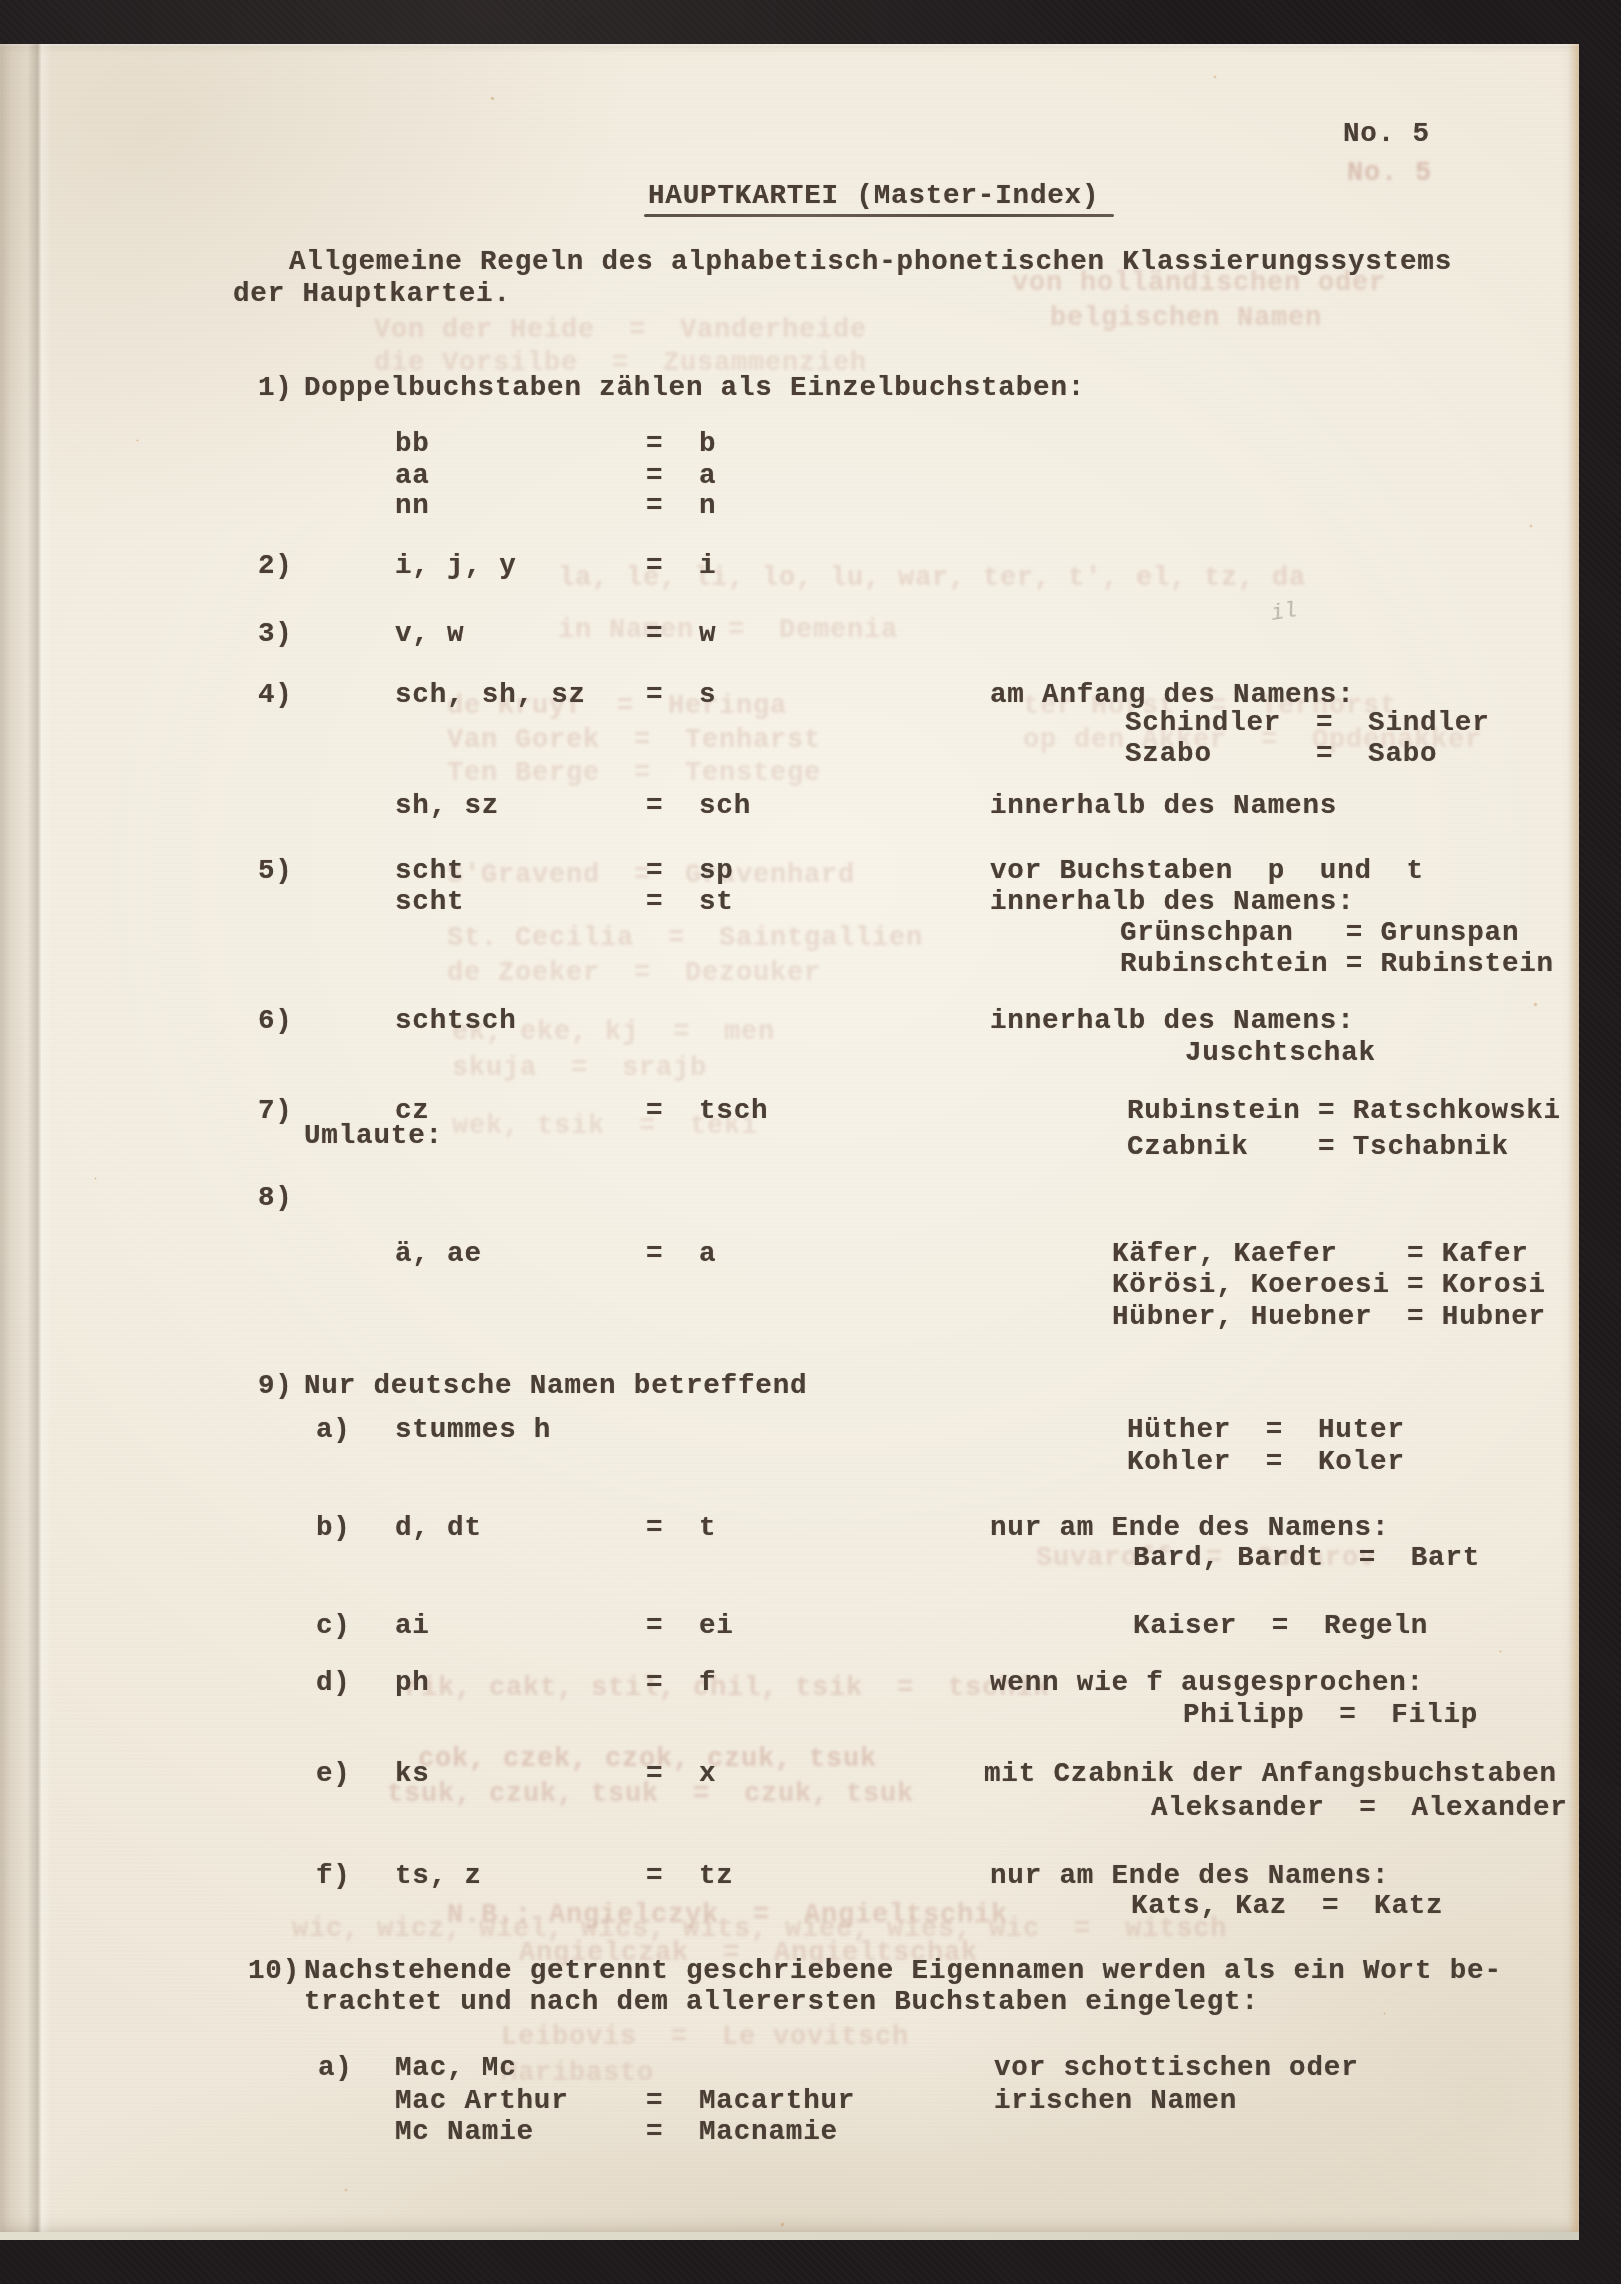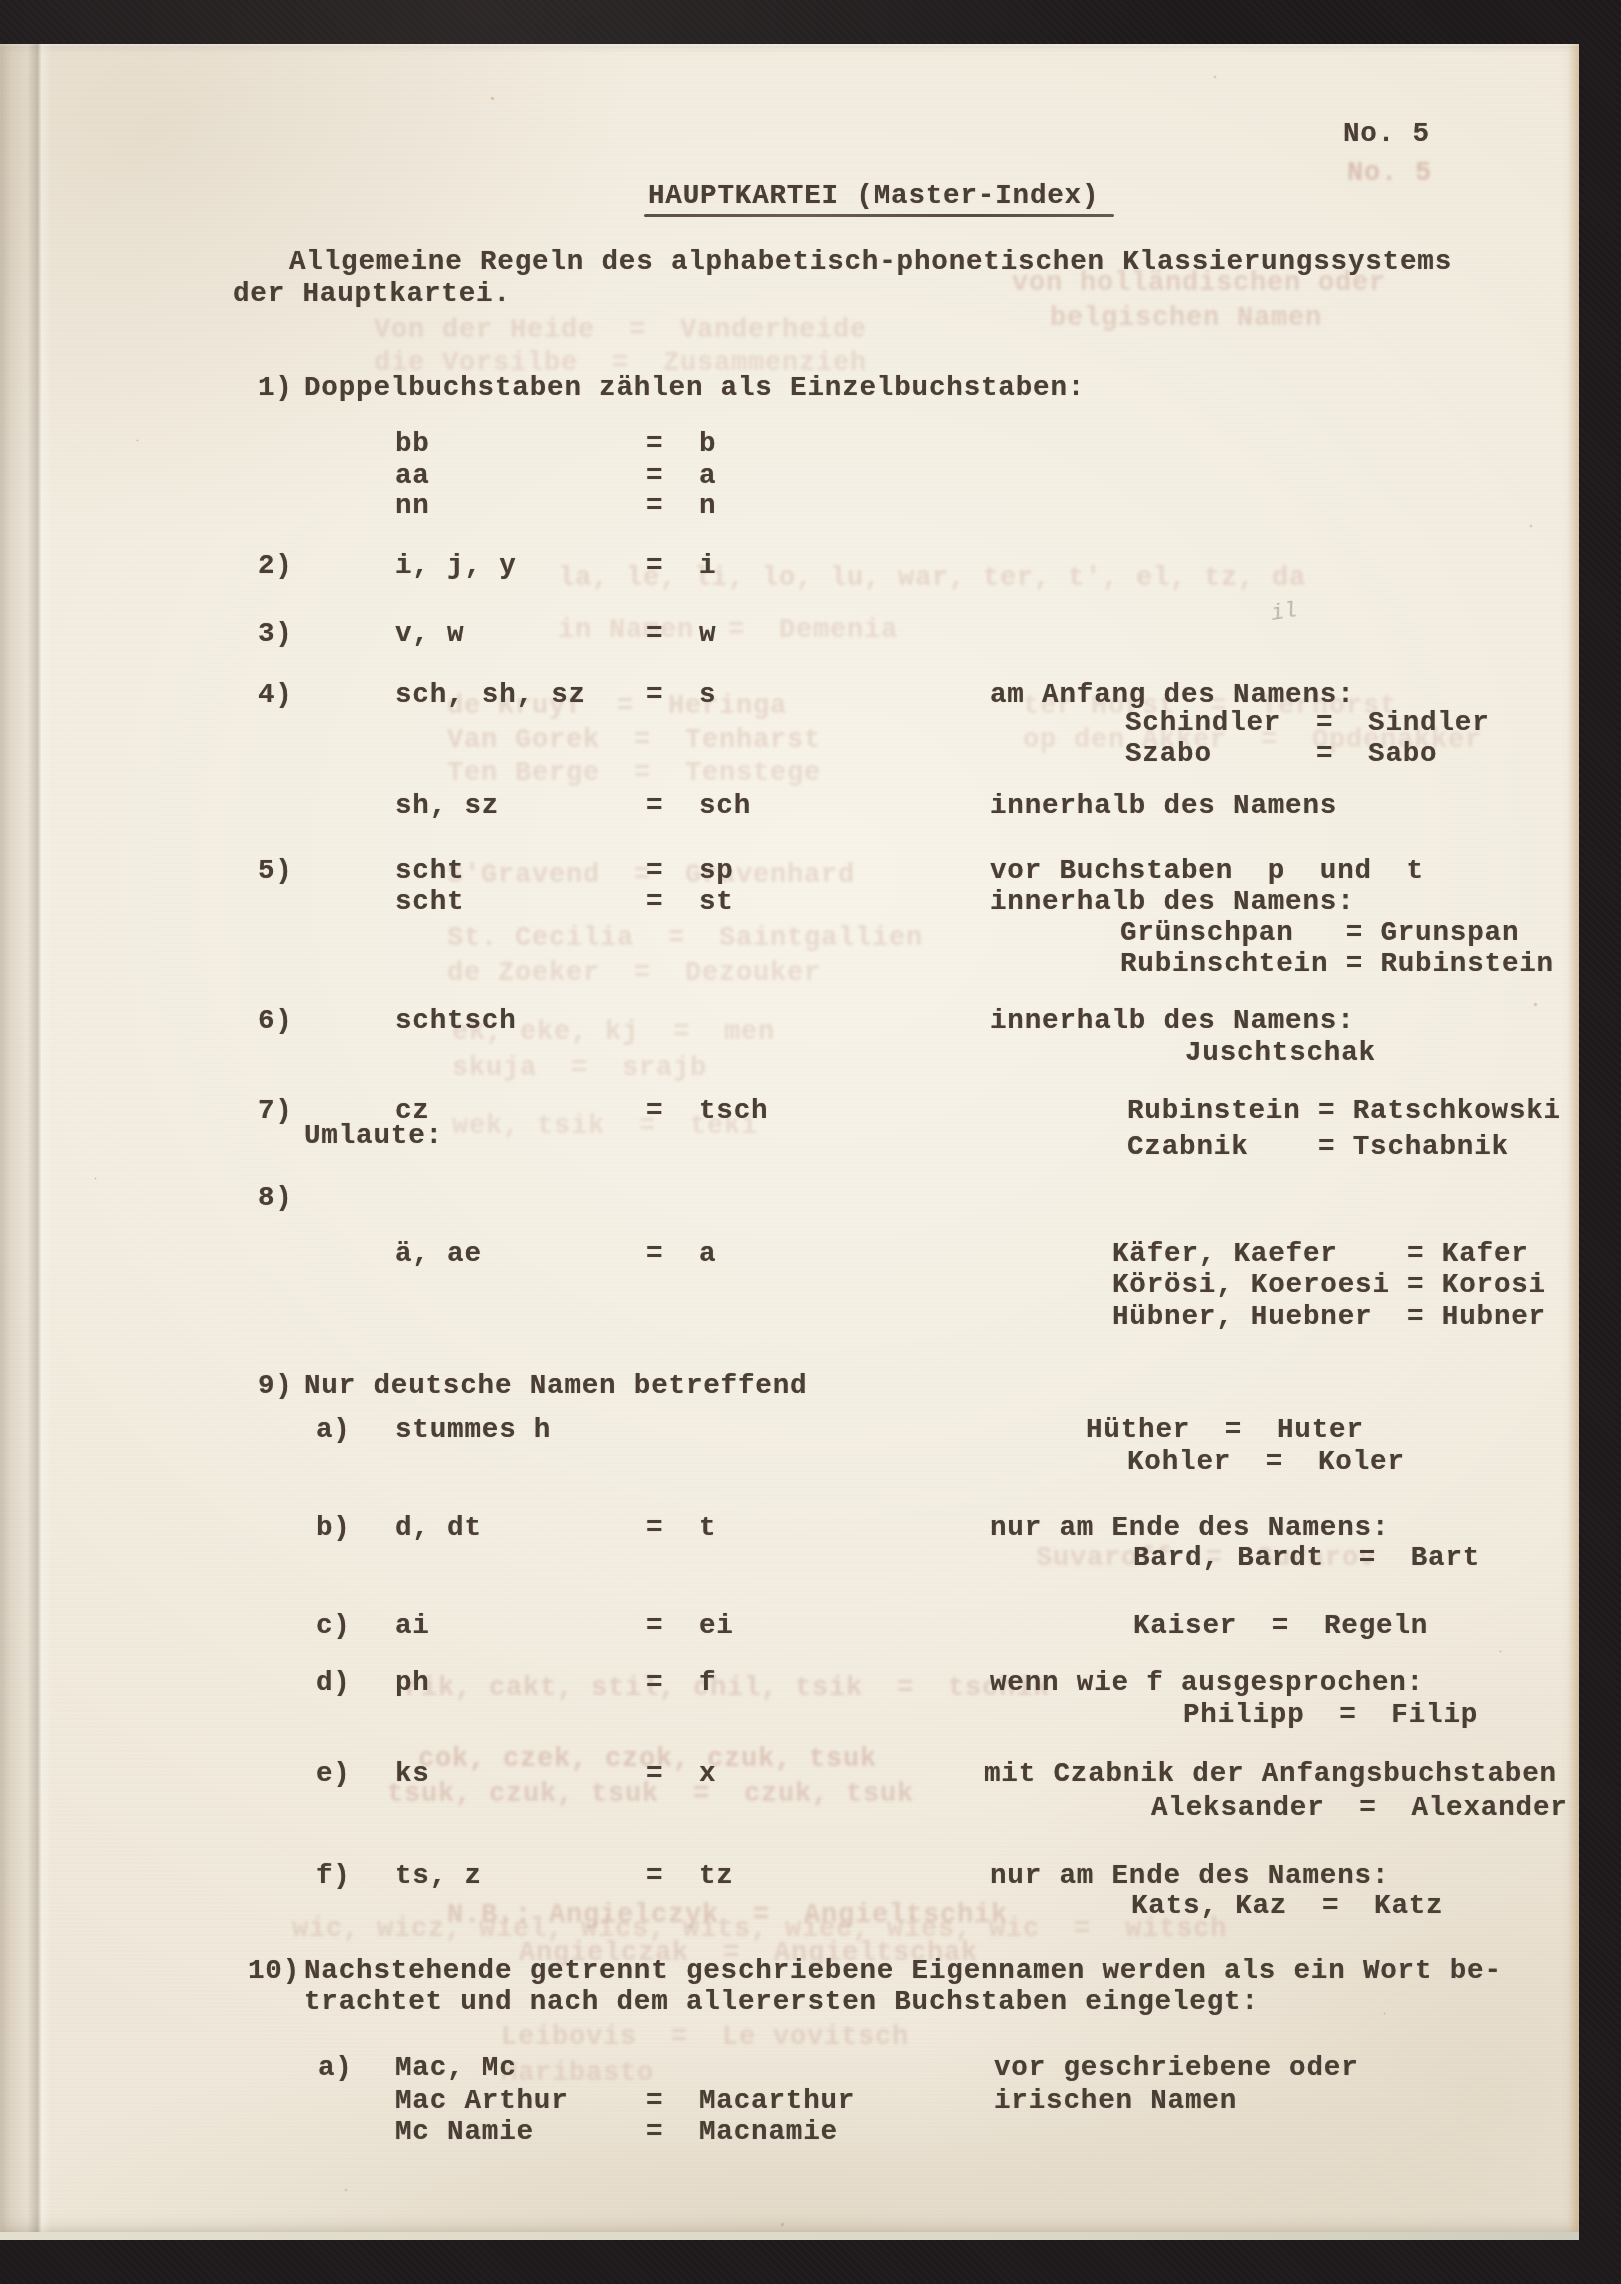--- a/index.html
+++ b/index.html
@@ -177,21 +177,21 @@
 <div class="ln" style="left:699px;top:1238px">a</div>
 <div class="ln" style="left:1112px;top:1238px">Käfer, Kaefer    = Kafer</div>
 <div class="ln" style="left:1112px;top:1269px">Körösi, Koeroesi = Korosi</div>
 <div class="ln" style="left:1112px;top:1301px">Hübner, Huebner  = Hubner</div>
 
 <div class="ln" style="left:258px;top:1370px">9)</div>
 <div class="ln" style="left:304px;top:1370px">Nur deutsche Namen betreffend</div>
 
 <div class="ln" style="left:316px;top:1414px">a)</div>
 <div class="ln" style="left:395px;top:1414px">stummes h</div>
-<div class="ln" style="left:1086px;top:1414px">Hüther  =  Huter</div>
+<div class="ln" style="left:1127px;top:1414px">Hüther  =  Huter</div>
 <div class="ln" style="left:1127px;top:1446px">Kohler  =  Koler</div>
 
 <div class="ln" style="left:316px;top:1512px">b)</div>
 <div class="ln" style="left:395px;top:1512px">d, dt</div>
 <div class="ln" style="left:646px;top:1512px">=</div>
 <div class="ln" style="left:699px;top:1512px">t</div>
 <div class="ln" style="left:990px;top:1512px">nur am Ende des Namens:</div>
 <div class="ln" style="left:1133px;top:1542px">Bard, Bardt  =  Bart</div>
 
 <div class="ln" style="left:316px;top:1610px">c)</div>
@@ -220,21 +220,21 @@
 <div class="ln" style="left:699px;top:1860px">tz</div>
 <div class="ln" style="left:990px;top:1860px">nur am Ende des Namens:</div>
 <div class="ln" style="left:1131px;top:1890px">Kats, Kaz  =  Katz</div>
 
 <div class="ln" style="left:248px;top:1955px">10)</div>
 <div class="ln" style="left:304px;top:1955px">Nachstehende getrennt geschriebene Eigennamen werden als ein Wort be-</div>
 <div class="ln" style="left:304px;top:1986px">trachtet und nach dem allerersten Buchstaben eingelegt:</div>
 
 <div class="ln" style="left:318px;top:2052px">a)</div>
 <div class="ln" style="left:395px;top:2052px">Mac, Mc</div>
-<div class="ln" style="left:994px;top:2052px">vor geschriebene oder</div>
+<div class="ln" style="left:994px;top:2052px">vor schottischen oder</div>
 <div class="ln" style="left:395px;top:2085px">Mac Arthur</div>
 <div class="ln" style="left:646px;top:2085px">=</div>
 <div class="ln" style="left:699px;top:2085px">Macarthur</div>
 <div class="ln" style="left:994px;top:2085px">irischen Namen</div>
 <div class="ln" style="left:395px;top:2116px">Mc Namie</div>
 <div class="ln" style="left:646px;top:2116px">=</div>
 <div class="ln" style="left:699px;top:2116px">Macnamie</div>
 
 
 </body></html>

